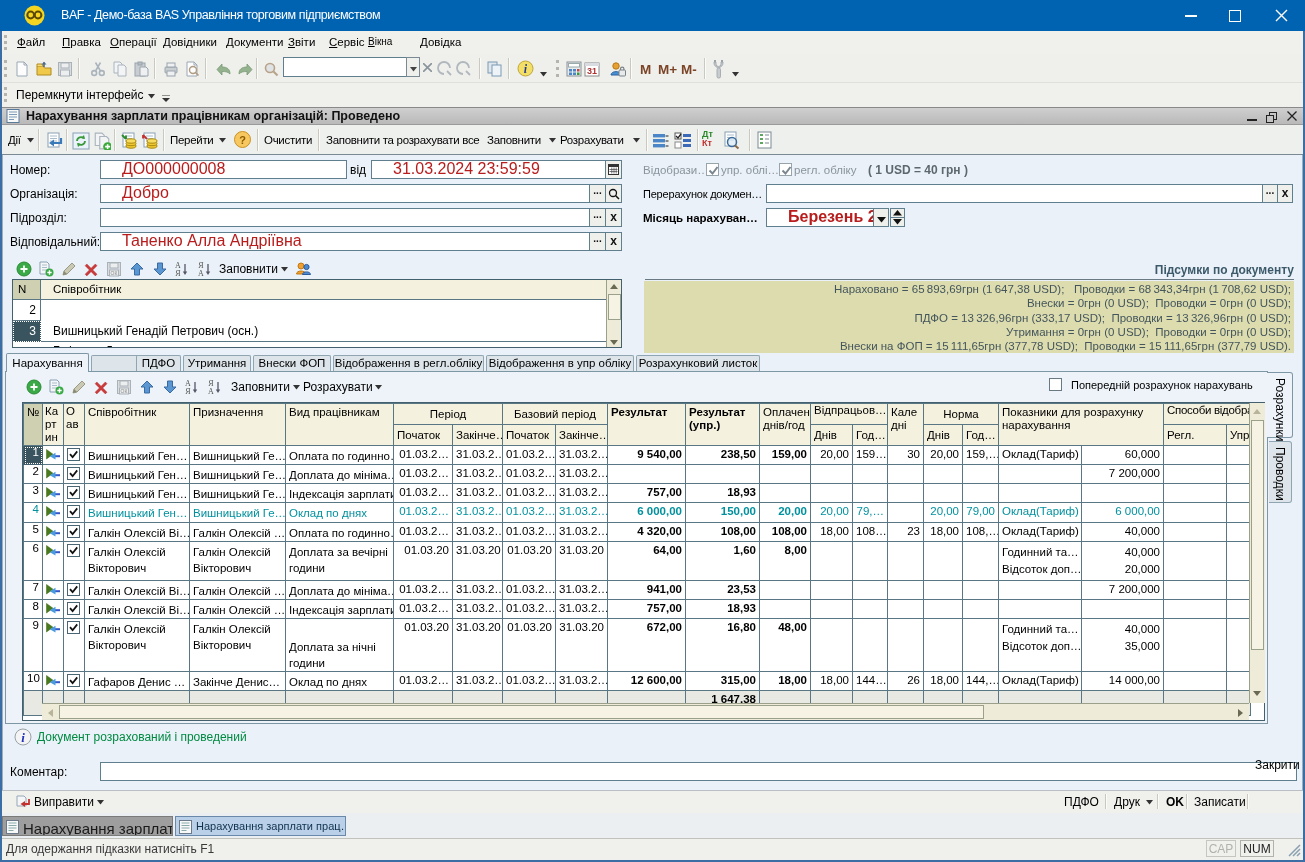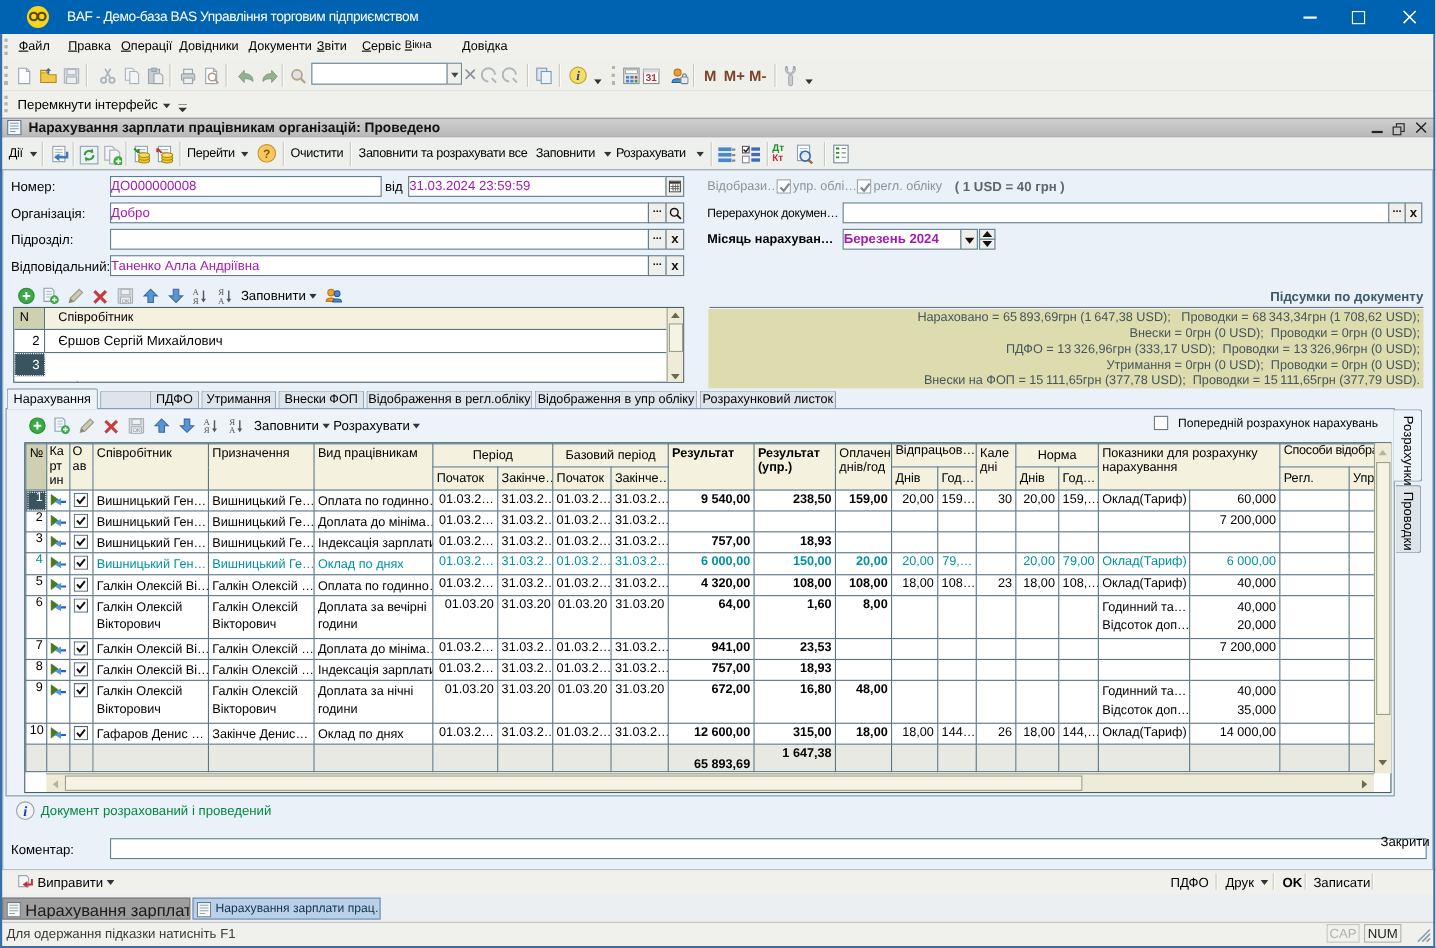--- a/index.html
+++ b/index.html
@@ -1,20 +1,20 @@
 <!DOCTYPE html>
 <html><head><meta charset="utf-8">
 <style>
 *{margin:0;padding:0;box-sizing:border-box}
 html,body{width:1305px;height:862px;overflow:hidden}
 body{font-family:"Liberation Sans",sans-serif;background:#f0f0ed;position:relative}
 .ab{position:absolute}
 .vsep{position:absolute;width:2px;border-left:1px solid #c9c9c2;border-right:1px solid #fbfbf8}
 .grip{position:absolute;width:3px;border-left:3px dotted #b5b5ae}
-.fld{position:absolute;background:#fff;border:1px solid #5f7e8e;font-size:12px;line-height:16px;padding-left:0;color:#a21caf;white-space:nowrap;overflow:hidden}
+.fld{position:absolute;background:#fff;border:1px solid #5f7e8e;font-size:16px;line-height:16px;padding-left:21px;color:#b91c1c;white-space:nowrap;overflow:hidden}
 .sq{position:absolute;background:#efefec;border:1px solid #5f7e8e;text-align:center;color:#111}
 .lbl{position:absolute;font-size:12px;color:#000;white-space:nowrap}
 .cb{position:absolute;width:13px;height:13px;background:#fff;border:1px solid #8a99a1}
 .cb svg{position:absolute;left:0;top:0}
 .ttxt{font-size:12px;color:#000;white-space:nowrap}
 .dtt{position:absolute;font-size:11.5px;letter-spacing:-0.3px;color:#000;white-space:nowrap}
 table.grid{border-collapse:collapse;table-layout:fixed}
 table.grid td{border:1px solid #587684;font-size:11.5px;padding:0 3px;overflow:hidden;white-space:nowrap;vertical-align:top}
 .hk{background:#f4f1de}
 .num{text-align:right}
@@ -389,22 +389,22 @@
 <svg class="ab" style="left:295px;top:261px" width="16" height="16" viewBox="0 0 16 16">
     <circle cx="6" cy="5" r="3" fill="#f0a030" stroke="#c07810"></circle>
     <path d="M1.5 13c0-4 9-4 9 0z" fill="#f0a030" stroke="#c07810"></path>
     <circle cx="11.5" cy="6" r="2.6" fill="#4a8ad0" stroke="#2a5aa0"></circle>
     <path d="M7.5 13.5c0-3.5 8-3.5 8 0z" fill="#4a8ad0" stroke="#2a5aa0"></path>
   </svg>
 <div class="ab" style="left:12px;top:279px;width:610px;height:69px;border:1px solid #43606e;background:#fff;overflow:hidden">
  <div class="ab" style="left:0;top:0;width:28px;height:20px;background:#cfcfb1;border-right:1px solid #587684;border-bottom:1px solid #587684;font-size:11.5px;padding:3px 0 0 5px">N</div>
  <div class="ab" style="left:28px;top:0;width:565px;height:20px;background:#f4f1de;border-bottom:1px solid #587684;font-size:11.5px;padding:3px 0 0 12px">Співробітник</div>
  <div class="ab" style="left:0;top:20px;width:28px;height:21px;border-right:1px solid #587684;border-bottom:1px solid #587684;font-size:12px;text-align:right;padding:3px 4px 0 0">2</div>
- <div class="ab" style="left:28px;top:20px;width:565px;height:21px;border-bottom:1px solid #587684;font-size:12px;padding:3px 0 0 12px">Єршов Сергій Михайлович</div>
  <div class="ab" style="left:0;top:41px;width:28px;height:21px;background:#3a545f;border:1px dotted #fff;font-size:12px;color:#fff;text-align:right;padding:2px 4px 0 0">3</div>
+ <div class="ab" style="left:28px;top:41px;width:565px;height:21px;border-bottom:1px solid #587684;font-size:12px;padding:3px 0 0 12px">Вишницький Генадій Петрович (осн.)</div>
  <div class="ab" style="left:28px;top:62px;width:565px;height:8px;font-size:12px;padding:2px 0 0 12px;border-bottom:1px solid #587684">Гафаров Денис</div>
  <div class="ab" style="left:593px;top:0;width:16px;height:69px;background:#eeebd8;border-left:1px solid #9aa089">
   <svg width="8" height="5" viewBox="0 0 8 5" style="position:absolute;left:3px;top:4px">
         <path d="M0 5h8L4 0z" fill="#6a6a52"></path>
       </svg>
   <div style="position:absolute;left:1px;top:14px;width:13px;height:26px;background:#f6f3e4;border:1px solid #9aa089"></div>
   <svg width="8" height="5" viewBox="0 0 8 5" style="position:absolute;left:3px;bottom:4px">
         <path d="M0 0h8L4 5z" fill="#6a6a52"></path>
       </svg>
  </div>
@@ -791,21 +791,21 @@
                 <path d="M1.5 0.5v9.5L8 5.2z" fill="#4a7a1e" stroke="#3a6a10" stroke-width="0.5"></path>
                 <path d="M15 7.2H9" stroke="#3558c8" stroke-width="2"></path>
                 <path d="M10.5 3.8v6.8L4.8 7.2z" fill="#4a9ae0"></path>
               </svg></td>
             <td style="padding:2px 0 0 3px"><svg width="13" height="13" viewBox="0 0 13 13">
                 <rect x="0.5" y="0.5" width="12" height="12" fill="#fff" stroke="#4a6674"></rect>
                 <path d="M3 6.2l2.6 3L10.2 3.4" stroke="#111" stroke-width="1.8" fill="none"></path>
               </svg></td>
             <td style="padding-top:2px;line-height:16px">Галкін Олексій<br>Вікторович</td>
             <td style="padding-top:2px;line-height:16px">Галкін Олексій<br>Вікторович</td>
-            <td style="padding-top:2px;line-height:16px">Доплата за нічні<br>години</td>
+            <td style="padding-top:20px;line-height:16px">Доплата за нічні<br>години</td>
             <td class="num" style="padding-top:2px">01.03.20</td>
             <td class="num" style="padding-top:2px">31.03.20</td>
             <td class="num" style="padding-top:2px">01.03.20</td>
             <td class="num" style="padding-top:2px">31.03.20</td>
             <td class="num b" style="padding-top:2px">672,00</td>
             <td class="num b" style="padding-top:2px">16,80</td>
             <td class="num b" style="padding-top:2px">48,00</td>
             <td class="num" style="padding-top:2px"></td>
             <td class="num" style="padding-top:2px"></td>
             <td class="num" style="padding-top:2px"></td>

